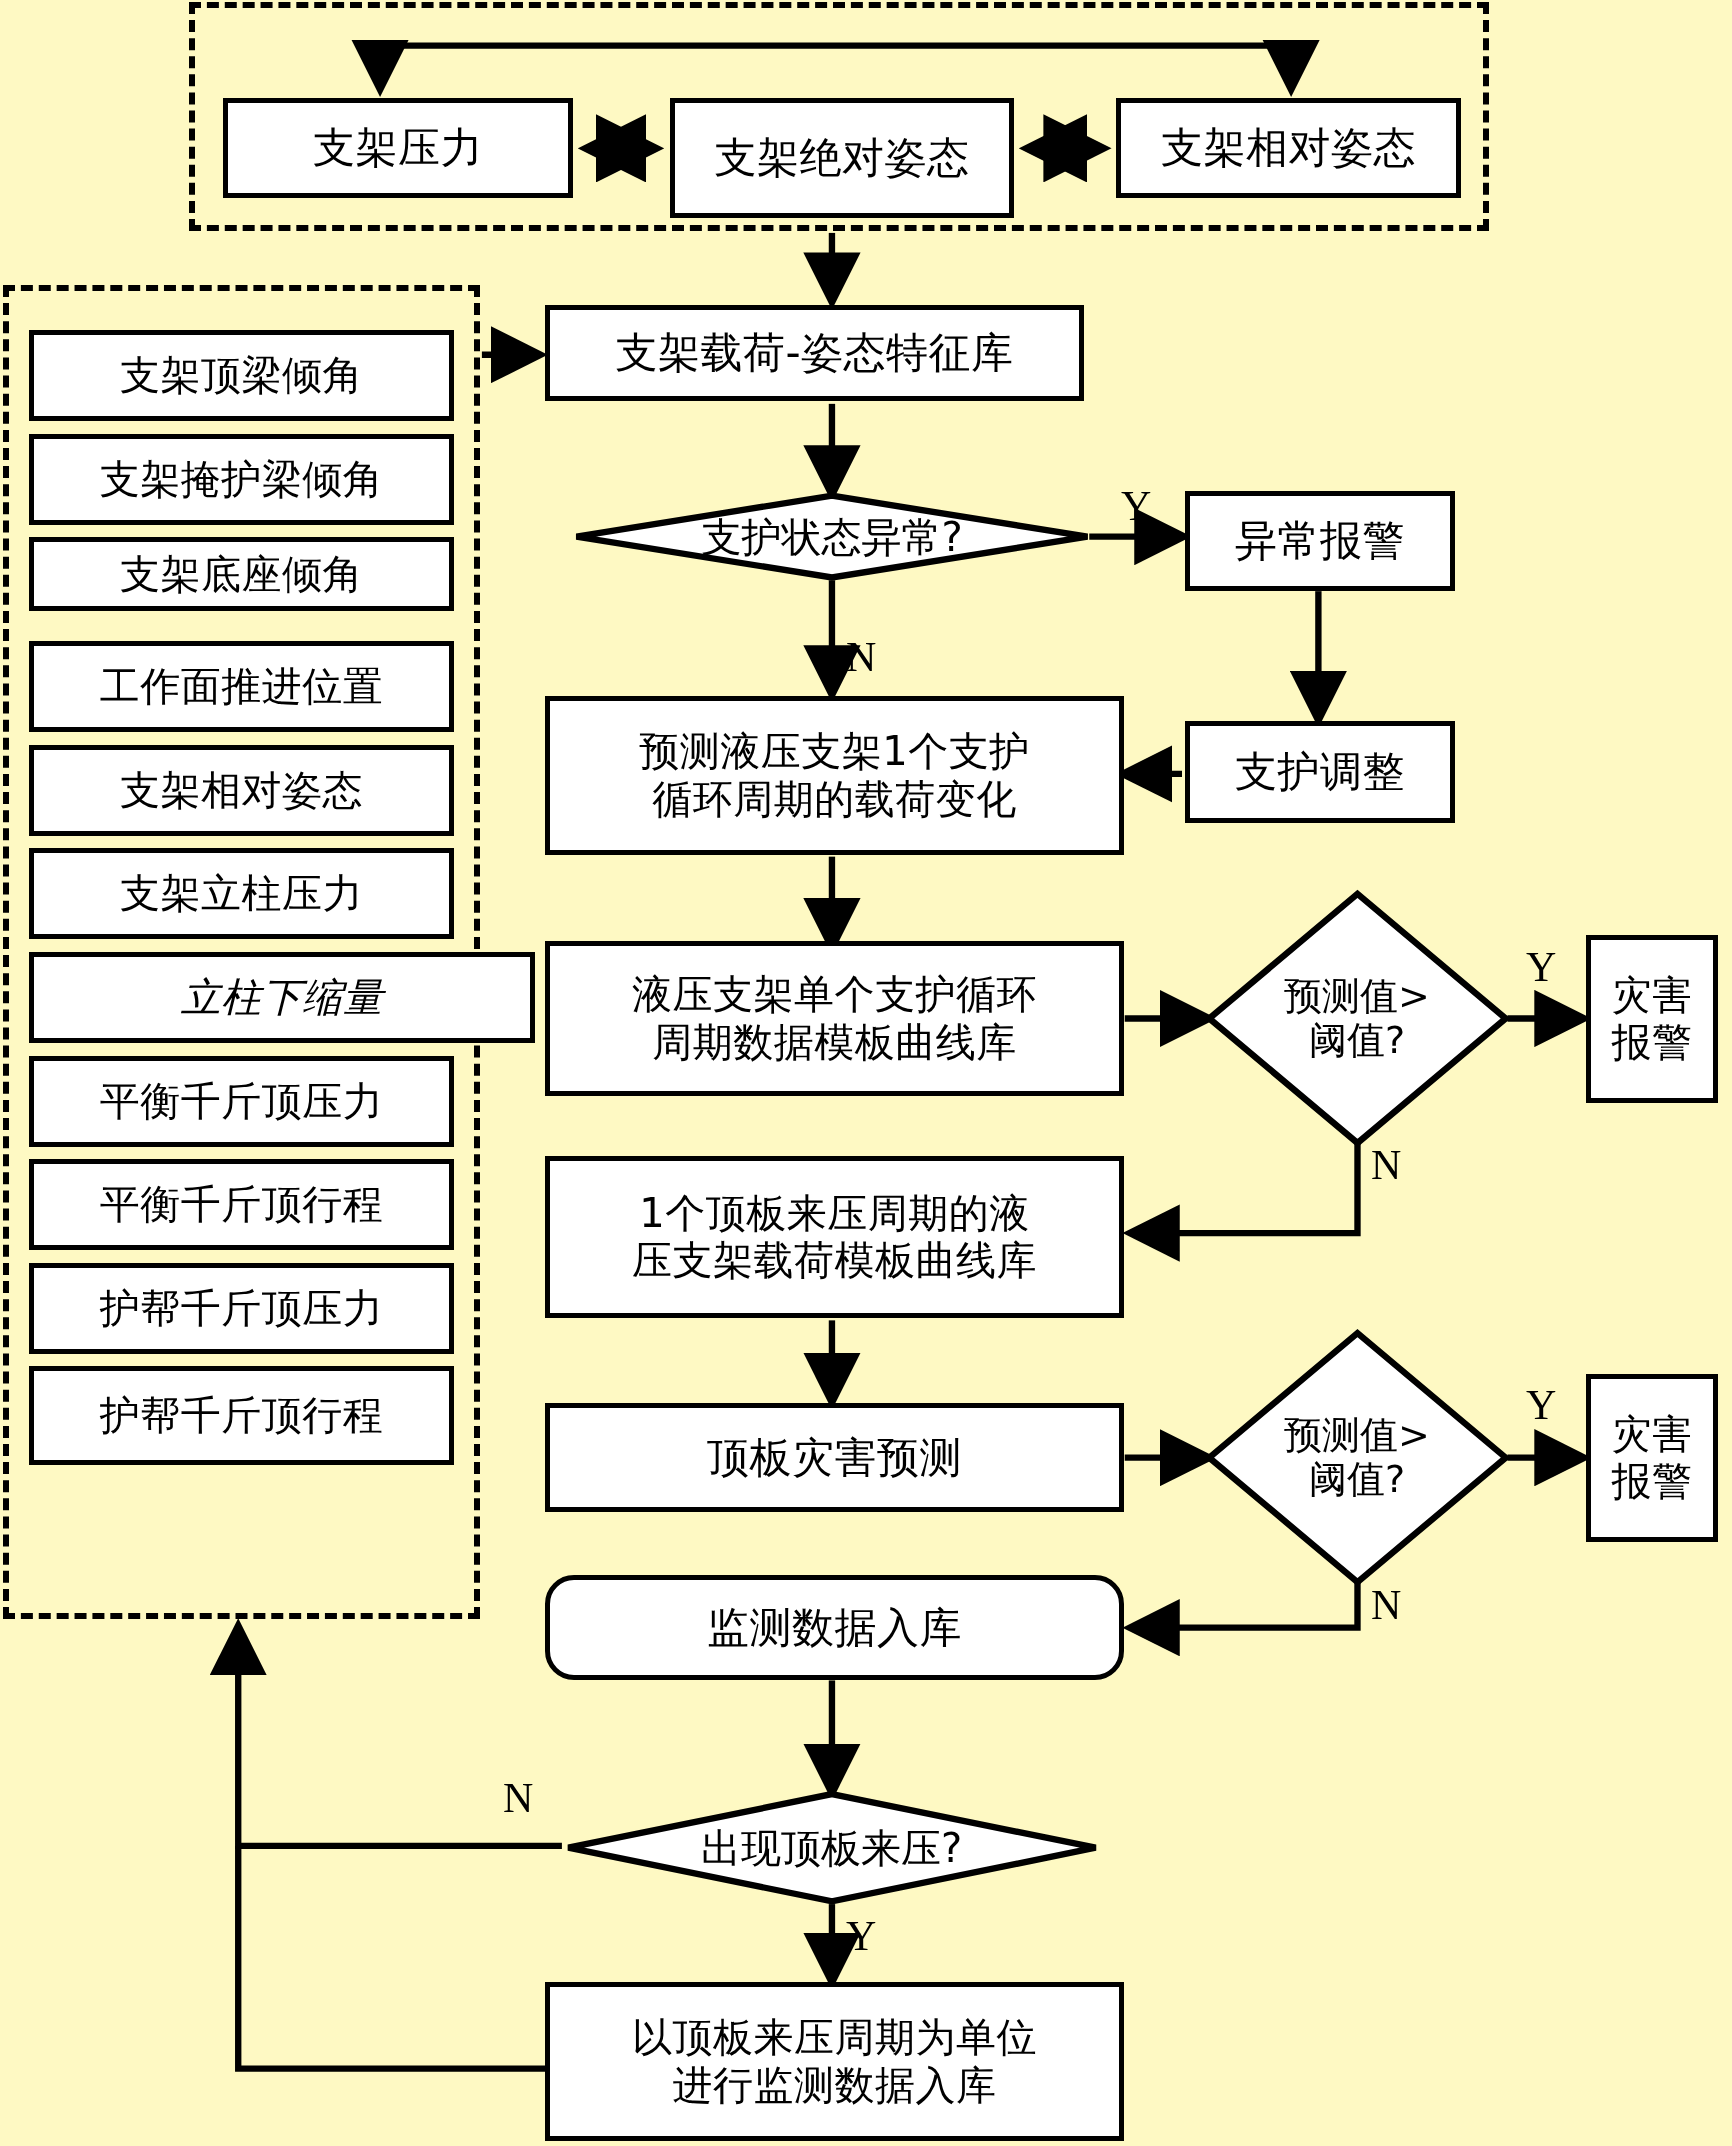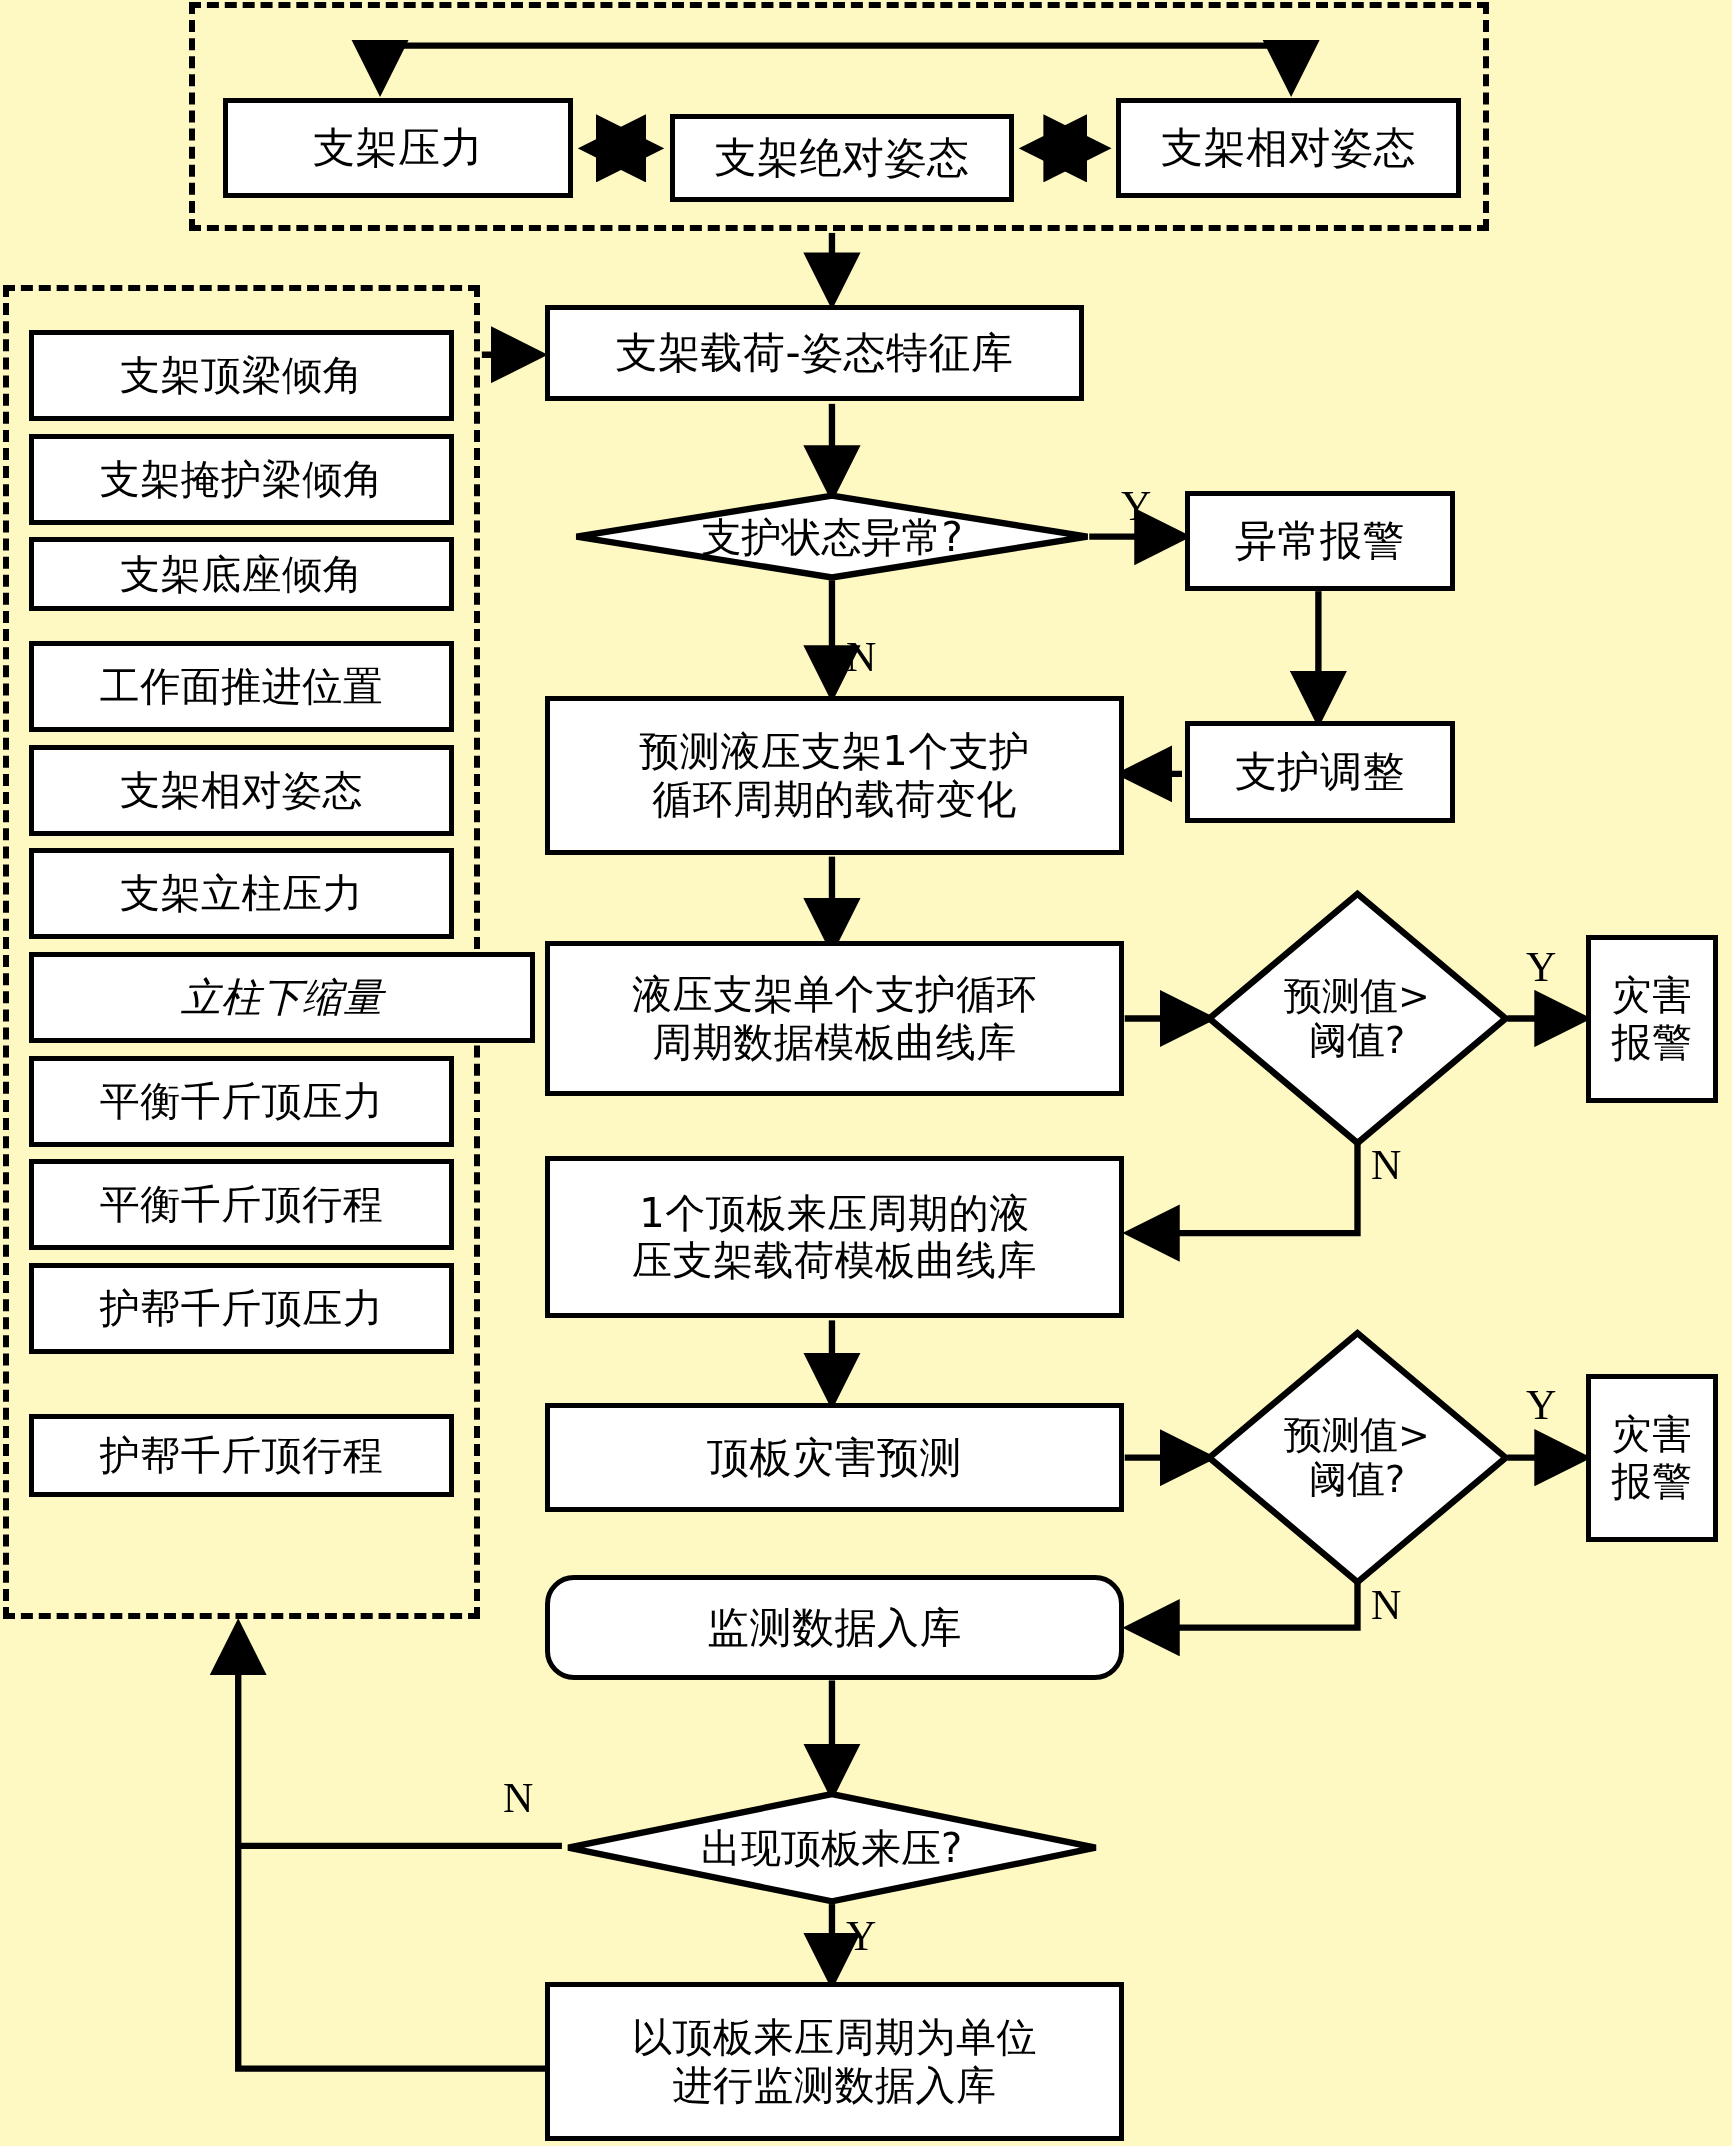--- a/index.html
+++ b/index.html
@@ -102,37 +102,37 @@
       <polygon points="1493,983 1656,1120 1493,1257 1330,1120"></polygon>
       <polygon points="1493,1466 1656,1603 1493,1740 1330,1603"></polygon>
       <polygon points="915,1973 1205,2032 915,2091 625,2032"></polygon>
     </g>
   </svg>
 
   <div class="dashbox" style="left:189px;top:1.8px;width:1300px;height:229px;"></div>
 
   <div class="node f46" style="left:223px;top:98px;width:350px;height:100px;">支架压力</div>
 
-  <div class="node f46" style="left:670px;top:114px;width:344px;height:88px;">支架绝对姿态</div>
+  <div class="node f46" style="left:670px;top:98px;width:344px;height:120px;">支架绝对姿态</div>
 
   <div class="node f46" style="left:1116px;top:98px;width:345px;height:100px;">支架相对姿态</div>
 
   <div class="dashbox" style="left:2.7px;top:285px;width:477px;height:1334px;"></div>
 
   <div class="node f44" style="left:29px;top:330px;width:425px;height:91px;">支架顶梁倾角</div>
   <div class="node f44" style="left:29px;top:434px;width:425px;height:91px;">支架掩护梁倾角</div>
   <div class="node f44" style="left:29px;top:537px;width:425px;height:74px;">支架底座倾角</div>
   <div class="node f44" style="left:29px;top:641px;width:425px;height:91px;">工作面推进位置</div>
   <div class="node f44" style="left:29px;top:745px;width:425px;height:91px;">支架相对姿态</div>
   <div class="node f44" style="left:29px;top:848px;width:425px;height:91px;">支架立柱压力</div>
   <div class="node f44" style="left:29px;top:952px;width:506px;height:91px;font-style:italic;">立柱下缩量</div>
   <div class="node f44" style="left:29px;top:1056px;width:425px;height:91px;">平衡千斤顶压力</div>
   <div class="node f44" style="left:29px;top:1159px;width:425px;height:91px;">平衡千斤顶行程</div>
   <div class="node f44" style="left:29px;top:1263px;width:425px;height:91px;">护帮千斤顶压力</div>
-  <div class="node f44" style="left:29px;top:1366px;width:425px;height:83px;margin-top:48px;">护帮千斤顶行程</div>
+  <div class="node f44" style="left:29px;top:1366px;width:425px;height:99px;">护帮千斤顶行程</div>
 
   <div class="node f46" style="left:545px;top:305px;width:539px;height:96px;">支架载荷-姿态特征库</div>
 
   <div class="diamond f44" style="left:600px;top:505px;width:464px;height:64px;">支护状态异常?</div>
 
   <div class="node f46" style="left:1185px;top:491px;width:270px;height:100px;">异常报警</div>
 
   <div class="node f46" style="left:1185px;top:721px;width:270px;height:102px;">支护调整</div>
 
   <div class="node f44 two-line" style="left:545px;top:696px;width:579px;height:159px;white-space:pre-line;">预测液压支架1个支护

